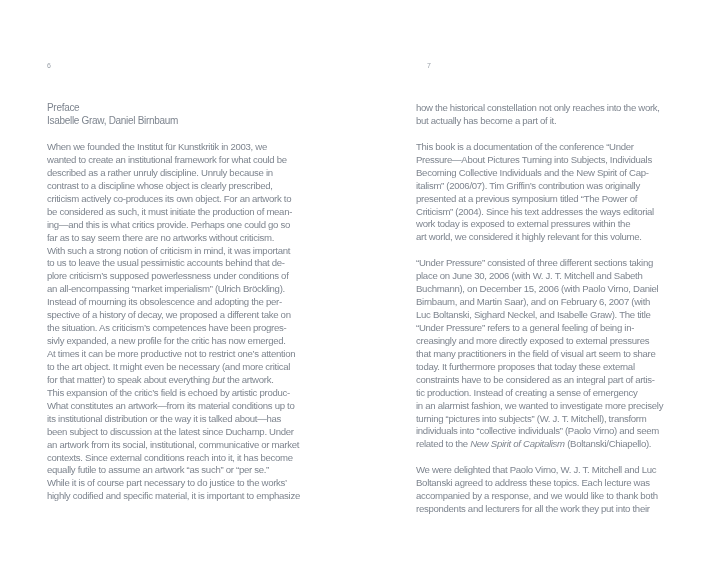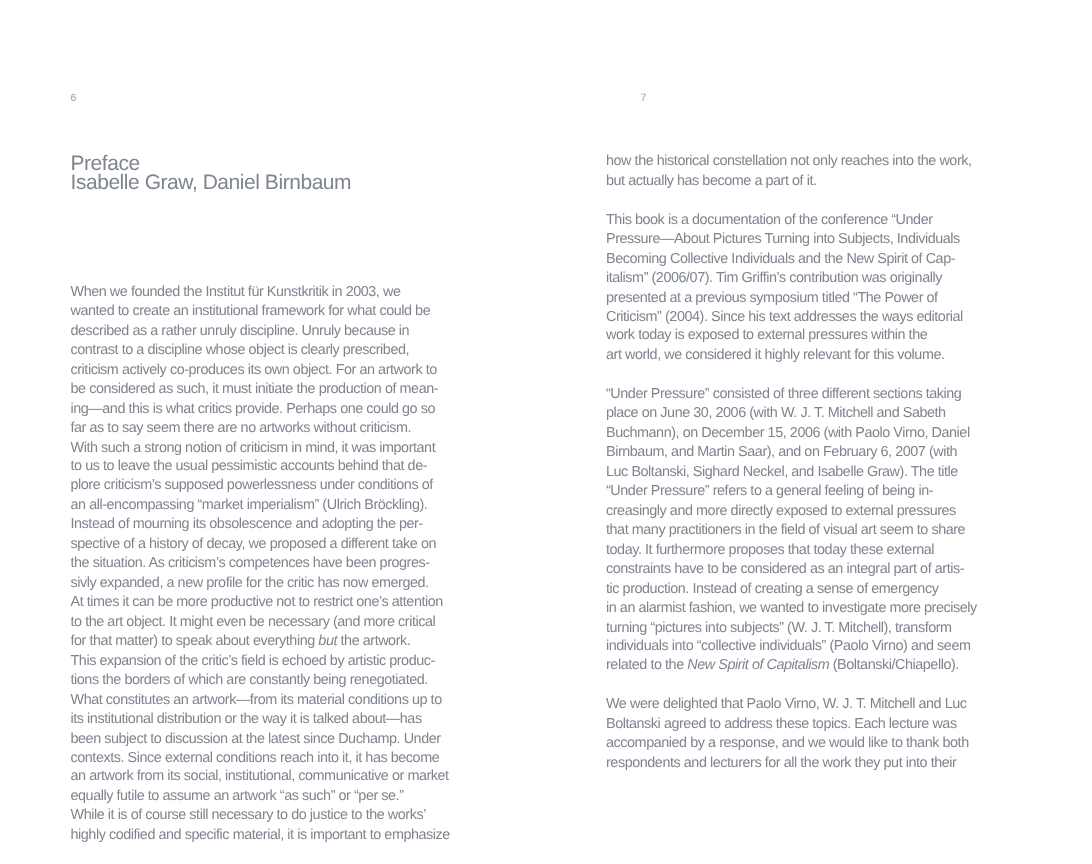--- a/index.html
+++ b/index.html
@@ -25,34 +25,34 @@
     line-height: 9px;
     color: #9aa1a9;
     letter-spacing: 0;
   }
   .pagenum.left  { left: 47px; }
   .pagenum.right { left: 427px; }
   .heading {
     position: absolute;
     left: 47px;
     top: 102px;
-    font-size: 14px;
+    font-size: 10px;
     line-height: 12.95px;
     letter-spacing: -0.3px;
     white-space: nowrap;
   }
   .body {
     position: absolute;
     font-size: 9.6px;
     line-height: 12.95px;
     letter-spacing: -0.3px;
     white-space: nowrap;
   }
-  .body.left  { left: 47px;  top: 141px; margin-top: 48px; }
-  .body.right { left: 404px; top: 102px; }
+  .body.left  { left: 47px;  top: 141px; }
+  .body.right { left: 416px; top: 102px; }
   .line { height: 12.95px; }
   i { font-style: italic; }
 </style>
 </head>
 <body>
 
 <div class="spread">
 
   <section>
     <div class="pagenum left">6</div>
@@ -74,28 +74,27 @@
         <div class="line">plore criticism’s supposed powerlessness under conditions of</div>
         <div class="line">an all-encompassing “market imperialism” (Ulrich Bröckling).</div>
         <div class="line">Instead of mourning its obsolescence and adopting the per-</div>
         <div class="line">spective of a history of decay, we proposed a different take on</div>
         <div class="line">the situation. As criticism’s competences have been progres-</div>
         <div class="line">sivly expanded, a new profile for the critic has now emerged.</div>
         <div class="line">At times it can be more productive not to restrict one’s attention</div>
         <div class="line">to the art object. It might even be necessary (and more critical</div>
         <div class="line">for that matter) to speak about everything <i>but</i> the artwork.</div>
         <div class="line">This expansion of the critic’s field is echoed by artistic produc-</div>
-        <div class="line">tions the borders of which are constantly being renegotiated.</div>
         <div class="line">What constitutes an artwork—from its material conditions up to</div>
         <div class="line">its institutional distribution or the way it is talked about—has</div>
         <div class="line">been subject to discussion at the latest since Duchamp. Under</div>
+        <div class="line">an artwork from its social, institutional, communicative or market</div>
         <div class="line">contexts. Since external conditions reach into it, it has become</div>
-        <div class="line">an artwork from its social, institutional, communicative or market</div>
         <div class="line">equally futile to assume an artwork “as such” or “per se.”</div>
-        <div class="line">While it is of course still necessary to do justice to the works’</div>
+        <div class="line">While it is of course part necessary to do justice to the works’</div>
         <div class="line">highly codified and specific material, it is important to emphasize</div>
       </div>
   </section>
 
   <section>
     <div class="pagenum right">7</div>
     <div class="body right" id="right-body">
         <div class="line">how the historical constellation not only reaches into the work,</div>
         <div class="line">but actually has become a part of it.</div>
         <div class="line">&nbsp;</div>

